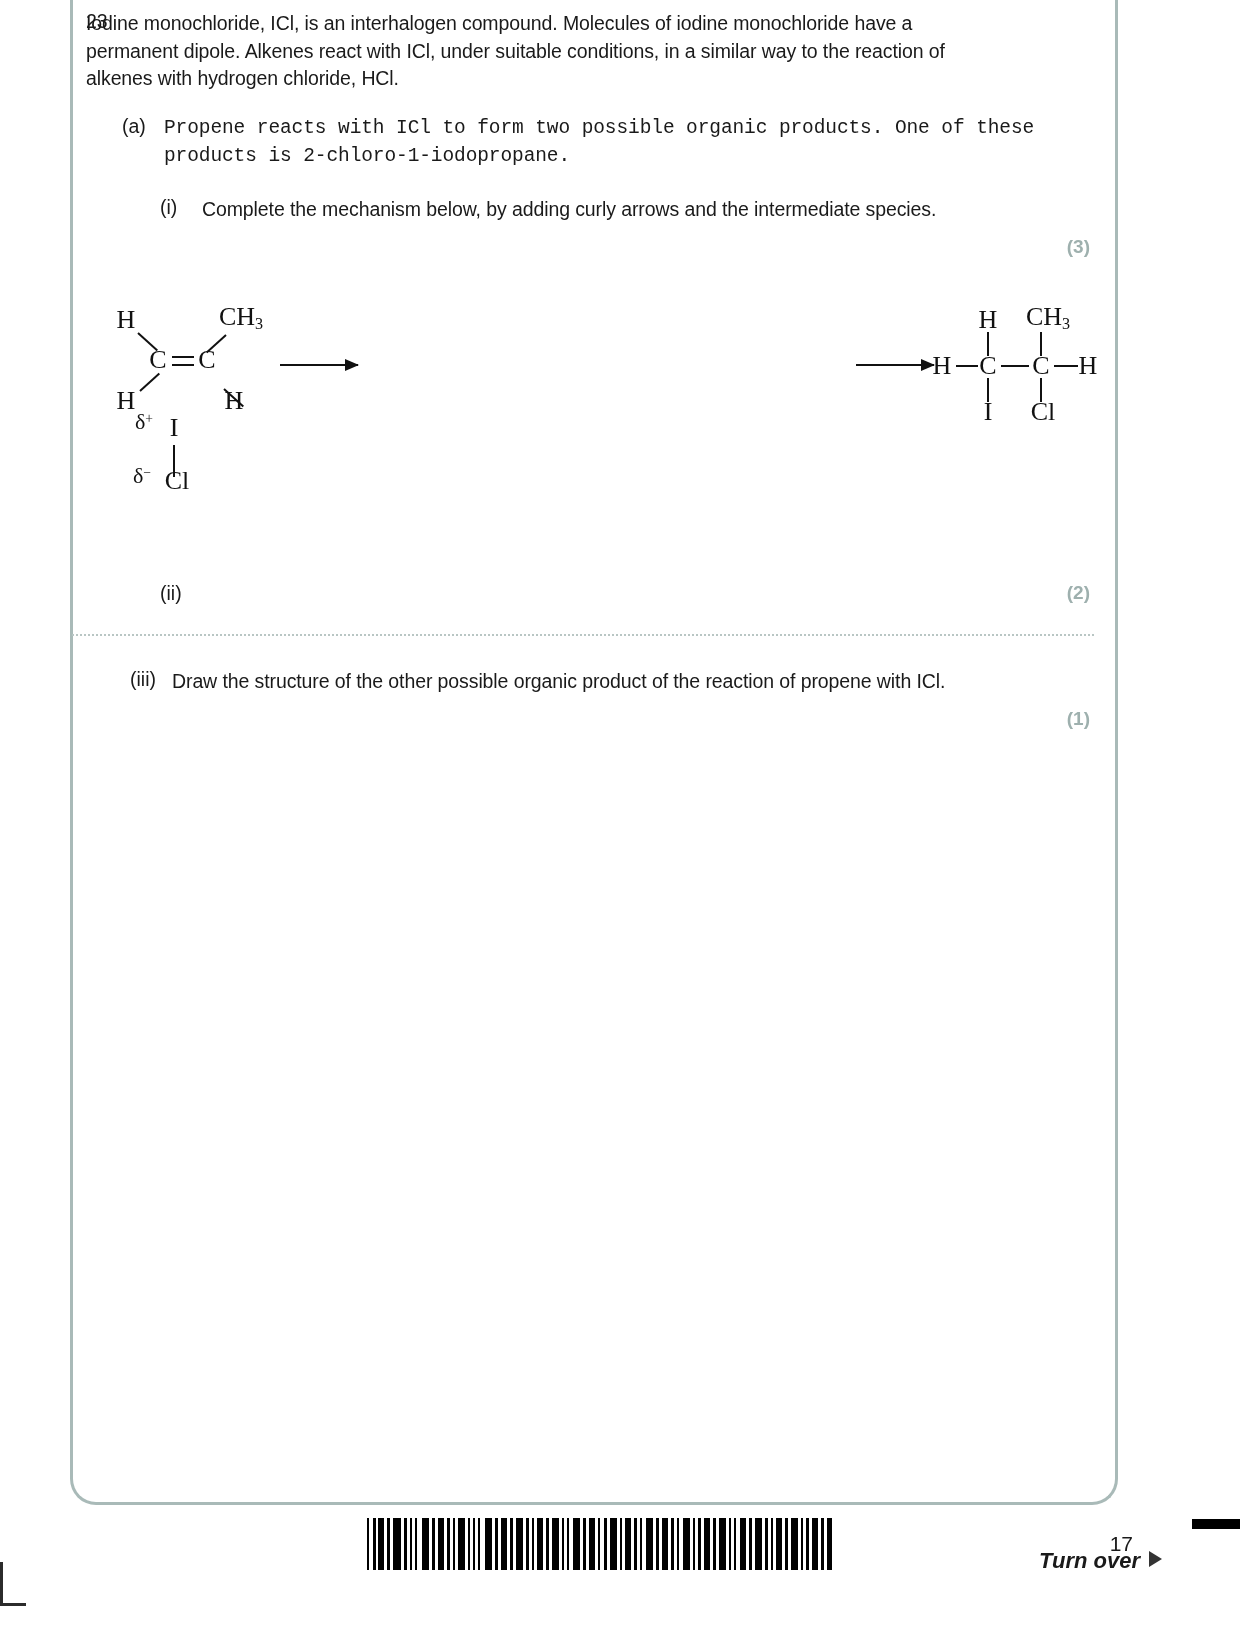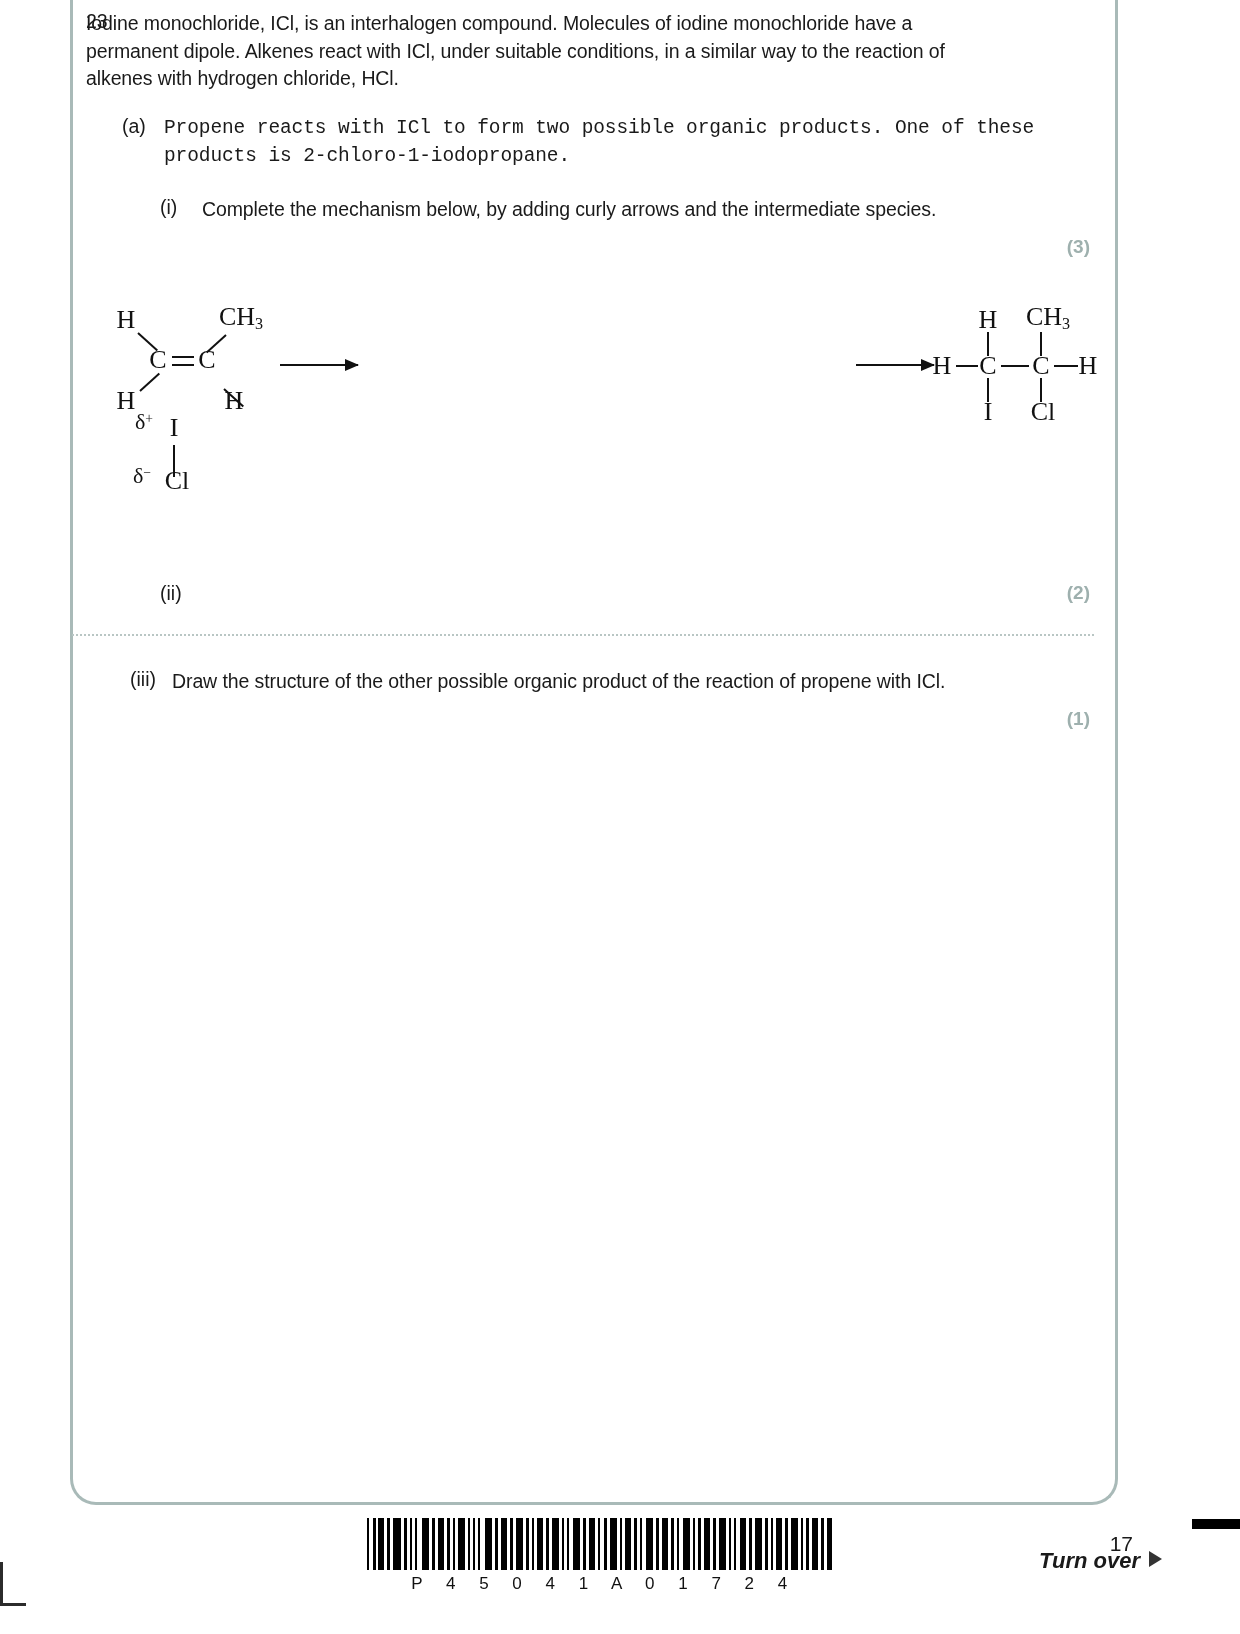--- a/index.html
+++ b/index.html
@@ -395,21 +395,20 @@
         <rect x="411" y="0" width="6" height="52"></rect>
         <rect x="420" y="0" width="3" height="52"></rect>
         <rect x="426" y="0" width="7" height="52"></rect>
         <rect x="436" y="0" width="2" height="52"></rect>
         <rect x="441" y="0" width="3" height="52"></rect>
         <rect x="447" y="0" width="6" height="52"></rect>
         <rect x="456" y="0" width="3" height="52"></rect>
         <rect x="462" y="0" width="5" height="52"></rect>
       </g>
     </svg>
-    <div class="barcode-text">P 4 5 0 4 1 A 0 1 7 2 4</div>
   </div>
 
   <div class="pagenum">17</div>
 
   <div class="turnover">
     <span>Turn over</span><span class="turnover-tri"></span>
   </div>
 </div>
 
 </body></html>

